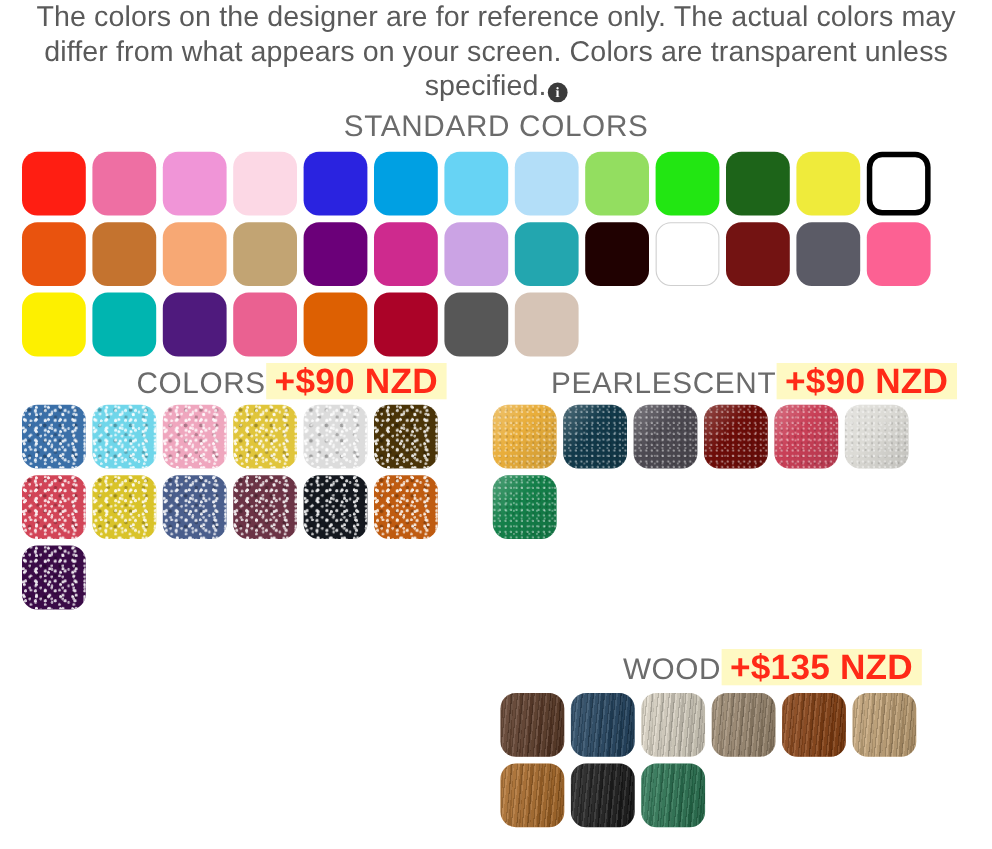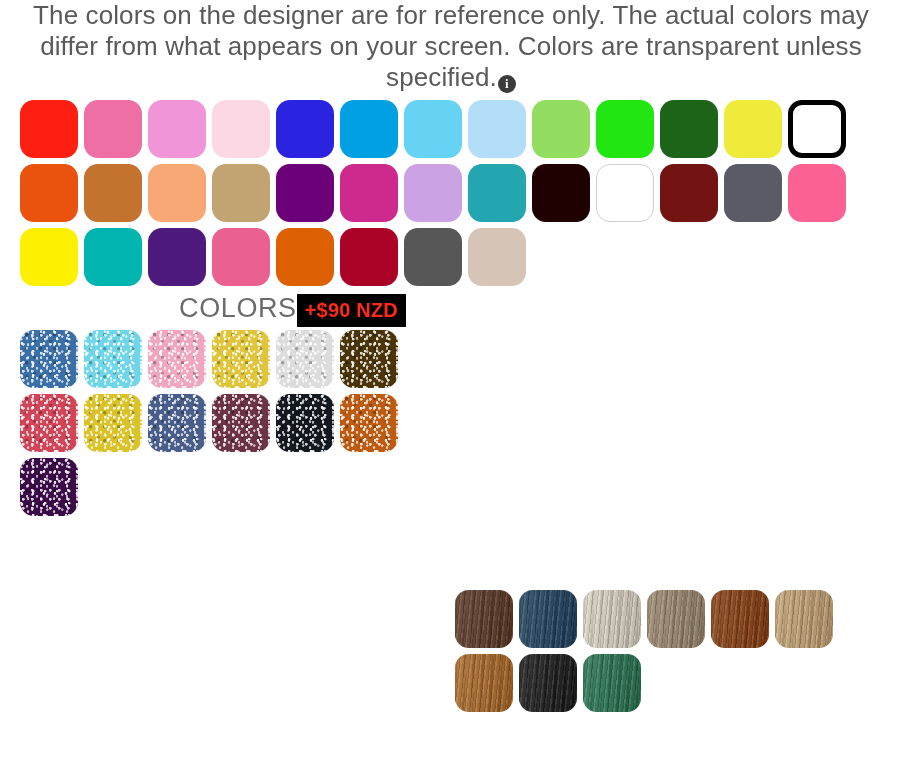--- a/index.html
+++ b/index.html
@@ -48,23 +48,23 @@
   
   .section-head {
     font-size: 27px;
     font-weight: 300;
     color: #6b6b6b;
     letter-spacing: 0.6px;
     white-space: nowrap;
     line-height: 32px;
   }
   .price-badge {
-    background: #000000;
+    background: #fef9c3;
     color: #ff2a17;
-    font-size: 20px;
+    font-size: 32px;
     font-weight: bold;
     letter-spacing: 0.2px;
     padding: 2px 8px 3px 8px;
     line-height: 28px;
     display: inline-block;
     font-family: "Liberation Sans", sans-serif;
   }
 
   
   .swatch-row {
@@ -185,20 +185,23 @@
   #wood-grid .swatch-row { margin-bottom: 6px; }
 </style>
 </head>
 <body>
 
 <div id="intro-note">
   <span>The colors on the designer are for reference only. The actual colors may differ from what appears on your screen. Colors are transparent unless specified.</span><i class="info-icon">i</i>
 </div>
 
 <div id="standard-section">
+  <div id="standard-head-wrap">
+    <span class="section-head">STANDARD COLORS</span>
+  </div>
   <div id="standard-grid">
       <div class="swatch-row">
         <div class="swatch" style="background: rgb(255, 30, 18);"></div>
         <div class="swatch" style="background: rgb(238, 111, 163);"></div>
         <div class="swatch" style="background: rgb(240, 149, 215);"></div>
         <div class="swatch" style="background: rgb(252, 216, 229);"></div>
         <div class="swatch" style="background: rgb(42, 35, 224);"></div>
         <div class="swatch" style="background: rgb(0, 160, 227);"></div>
         <div class="swatch" style="background: rgb(103, 211, 244);"></div>
         <div class="swatch" style="background: rgb(179, 222, 248);"></div>
@@ -258,24 +261,45 @@
           <div class="swatch tex-glitter" style="background: rgb(107, 51, 69);"></div>
           <div class="swatch tex-glitter" style="background: rgb(20, 24, 31);"></div>
           <div class="swatch tex-glitter" style="background: rgb(191, 91, 16);"></div>
         </div>
         <div class="swatch-row">
           <div class="swatch tex-glitter" style="background: rgb(58, 11, 71);"></div>
         </div>
       </div>
   </div>
 
+  <div id="pearl-col">
+    <div class="col-head">
+      <span class="section-head">PEARLESCENT</span><span class="price-badge">+$90 NZD</span>
+    </div>
+    <div id="pearl-grid">
+        <div class="swatch-row">
+          <div class="swatch tex-pearl" style="background: rgb(233, 174, 59);"></div>
+          <div class="swatch tex-pearl" style="background: rgb(18, 58, 75);"></div>
+          <div class="swatch tex-pearl" style="background: rgb(77, 74, 82);"></div>
+          <div class="swatch tex-pearl" style="background: rgb(110, 13, 9);"></div>
+          <div class="swatch tex-pearl" style="background: rgb(201, 63, 87);"></div>
+          <div class="swatch tex-pearl" style="background: rgb(220, 219, 214);"></div>
+        </div>
+        <div class="swatch-row">
+          <div class="swatch tex-pearl" style="background: rgb(20, 128, 74);"></div>
+        </div>
+      </div>
+  </div>
 
 </div>
 
 <div id="wood-section">
+  <div id="wood-head">
+    <span class="section-head">WOOD</span><span class="price-badge">+$135 NZD</span>
+  </div>
   <div id="wood-grid">
       <div class="swatch-row">
         <div class="swatch tex-wood" style="background: rgb(90, 53, 32);"></div>
         <div class="swatch tex-wood" style="background: rgb(27, 63, 94);"></div>
         <div class="swatch tex-wood" style="background: rgb(227, 220, 203);"></div>
         <div class="swatch tex-wood" style="background: rgb(160, 139, 112);"></div>
         <div class="swatch tex-wood" style="background: rgb(138, 60, 9);"></div>
         <div class="swatch tex-wood" style="background: rgb(203, 168, 119);"></div>
       </div>
       <div class="swatch-row">

